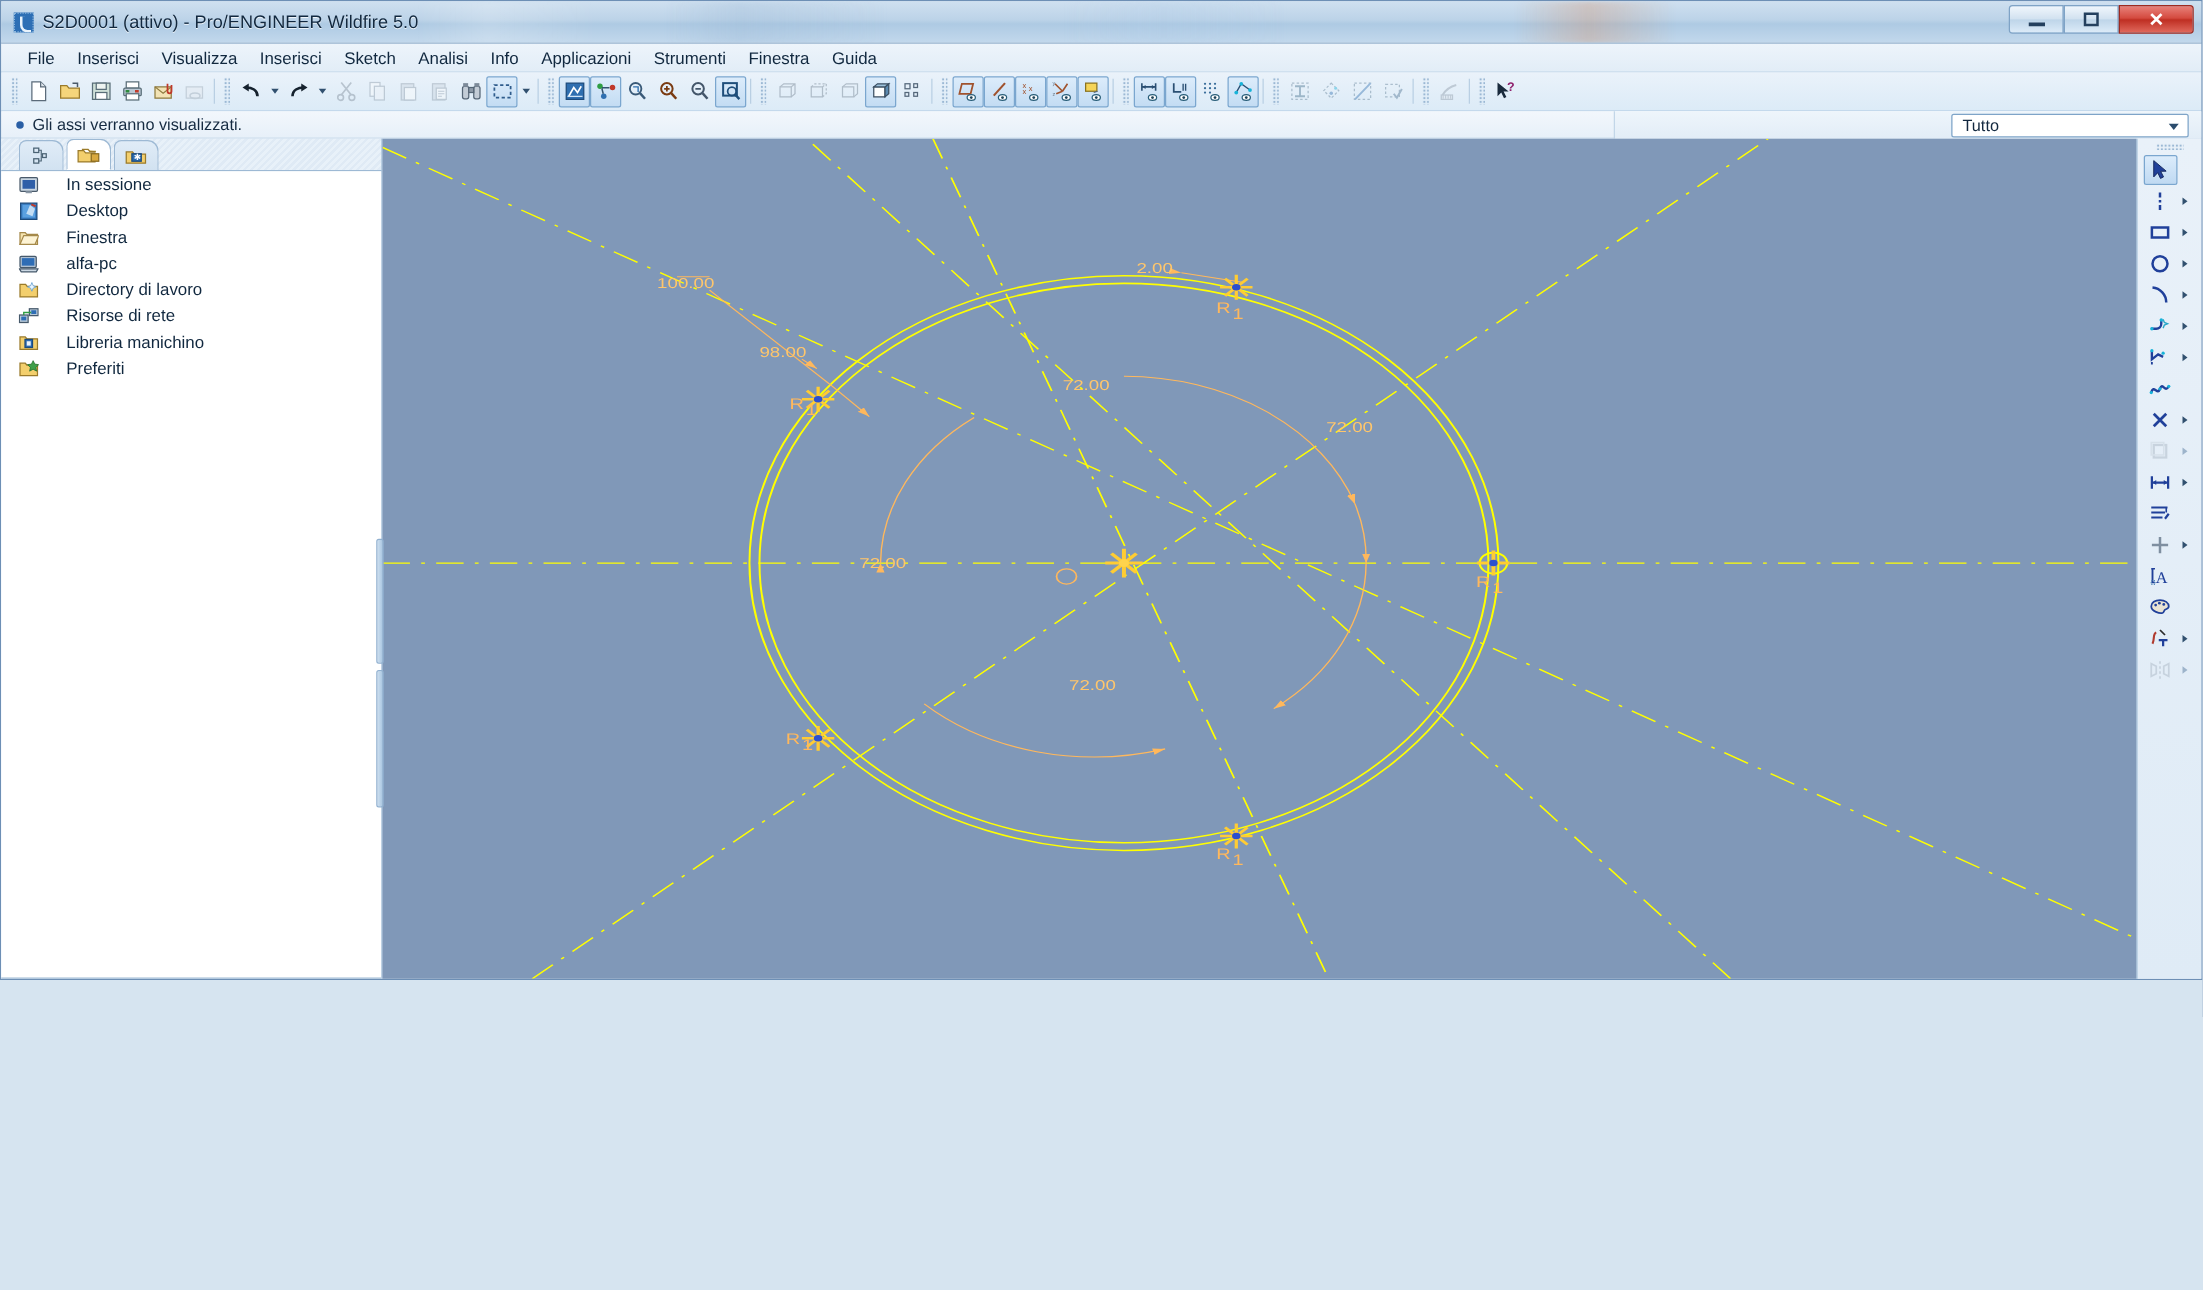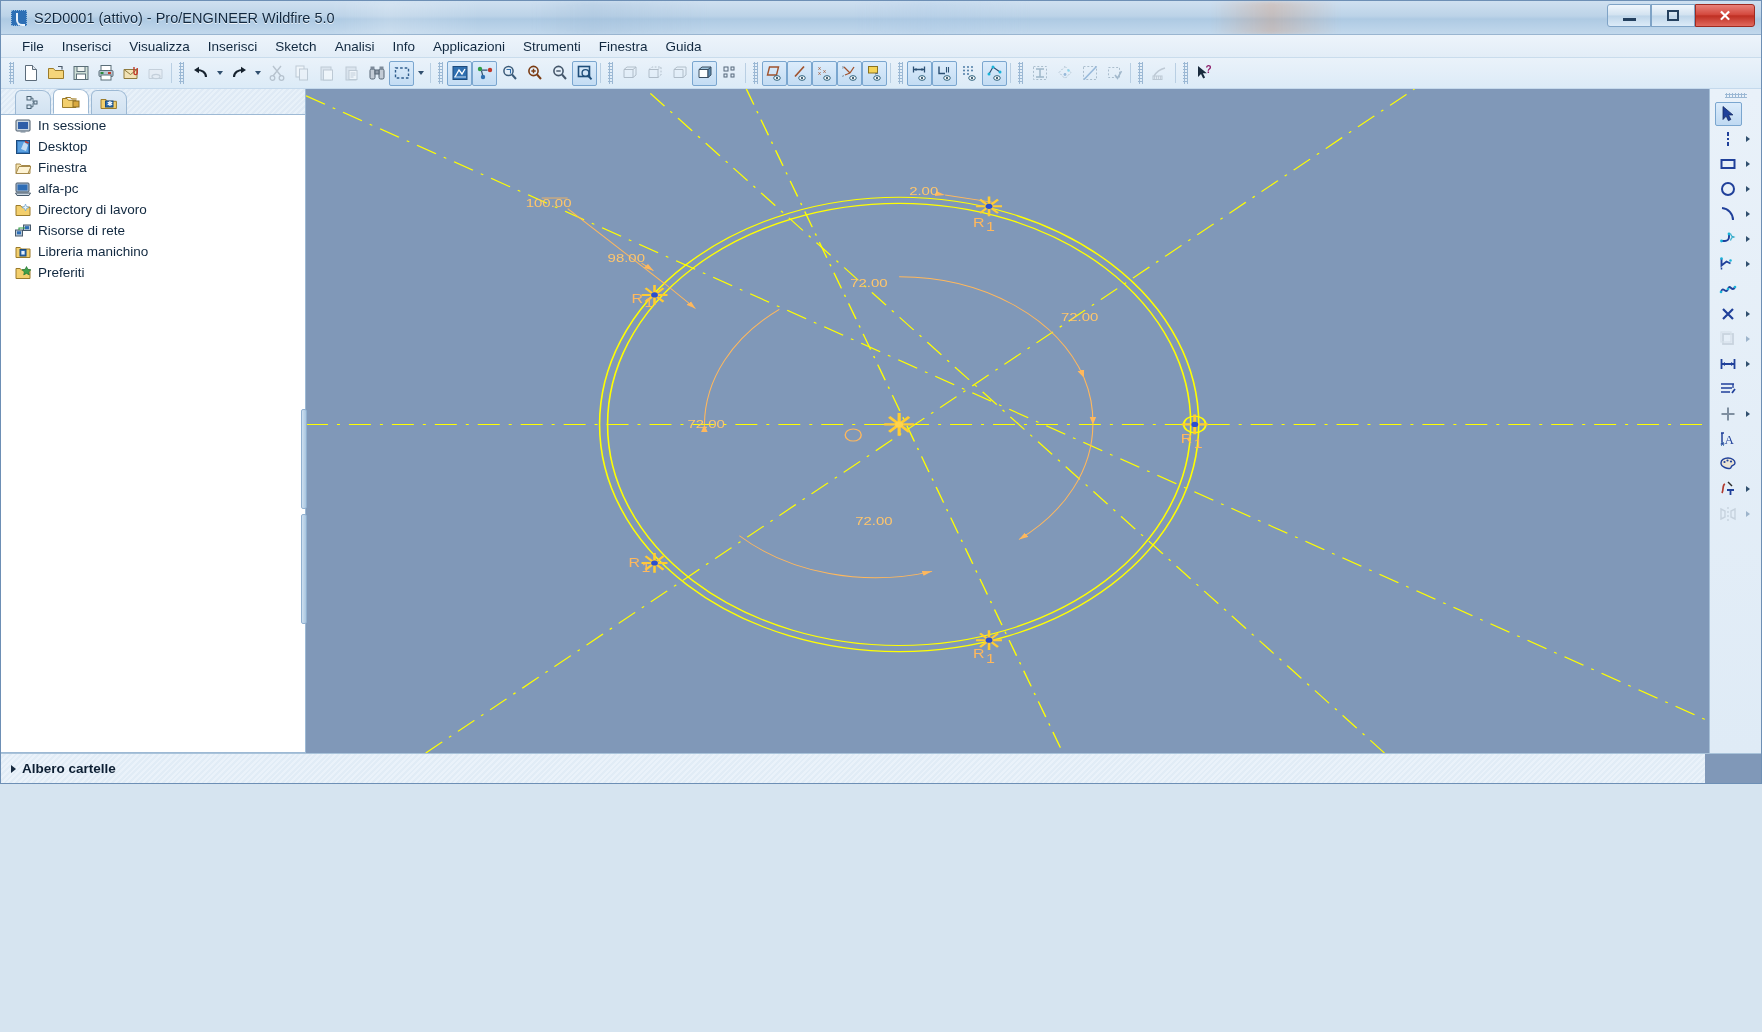--- a/index.html
+++ b/index.html
@@ -181,21 +181,21 @@
     overflow: hidden; position: relative;
     margin: 0; 
   }
   #nav-header {
     font-size: 13.5px; color: #1b2f46;
     padding: 4px 0 4px 14px;
     background: linear-gradient(180deg,#f4f8fc 0%, #e9f1f8 100%);
     border-bottom: 1px solid #e2ebf3;
   }
   .nav-item {
-    display: flex; align-items: center; gap: 7px;
+    display: flex; align-items: center; gap: 22px;
     padding: 2.5px 0 2.5px 14px;
     font-size: 13.5px; color: #11283f; cursor: default;
   }
   .nav-icon { width: 16px; height: 16px; flex: 0 0 16px; }
   #nav-scroll-handle {
     position: absolute; left: 300px; top: 320px;
     width: 6px; height: 100px;
     background: linear-gradient(90deg,#cddff0,#a9c6e0);
     border: 1px solid #90b0d0; border-radius: 2px; z-index: 6;
   }
@@ -650,20 +650,30 @@
     <div class="grip"></div>
 
     <div class="tbtn">
       <svg width="20" height="18" viewBox="0 0 20 18">
           <path d="M3 2l0 11 3-3 2.2 4.5 1.9-1-2.2-4.3h4z" fill="#1a2b3d"></path>
           <text x="10.5" y="8.5" font-size="10" font-weight="bold" fill="#8e1f6b" font-family="Liberation Sans">?</text>
         </svg>
     </div>
   </div>
 
+  <div id="messagebar">
+    <div id="msg-dot"></div>
+    <div id="msg-text">Gli assi verranno visualizzati.</div>
+    <div id="msgbar-right">
+      <div id="filter-select">
+        <span>Tutto</span>
+        <span class="fcaret"></span>
+      </div>
+    </div>
+  </div>
 
   <div id="main">
 
     <div id="navigator">
       <div id="nav-tabs">
         <div class="nav-tab">
           <svg width="18" height="16" viewBox="0 0 18 16">
               <rect x="3" y="1.5" width="4" height="3.5" fill="none" stroke="#4a6274"></rect>
               <rect x="3" y="10" width="4" height="3.5" fill="none" stroke="#4a6274"></rect>
               <rect x="10" y="6" width="3" height="3" fill="none" stroke="#4a6274"></rect>
@@ -1092,19 +1102,14 @@
               </svg>
           </div>
           <div class="rt-arrow">
               <div class="caret-rt dim"></div>
             </div>
         </div>
       </div>
     </div>
   </div>
 
-  <div id="bottombar">
-    <div class="tri"></div>
-    <div id="bottom-label">Albero cartelle</div>
-    <div id="bottom-right-fill"></div>
-  </div>
 
 </div>
 
 </body></html>

